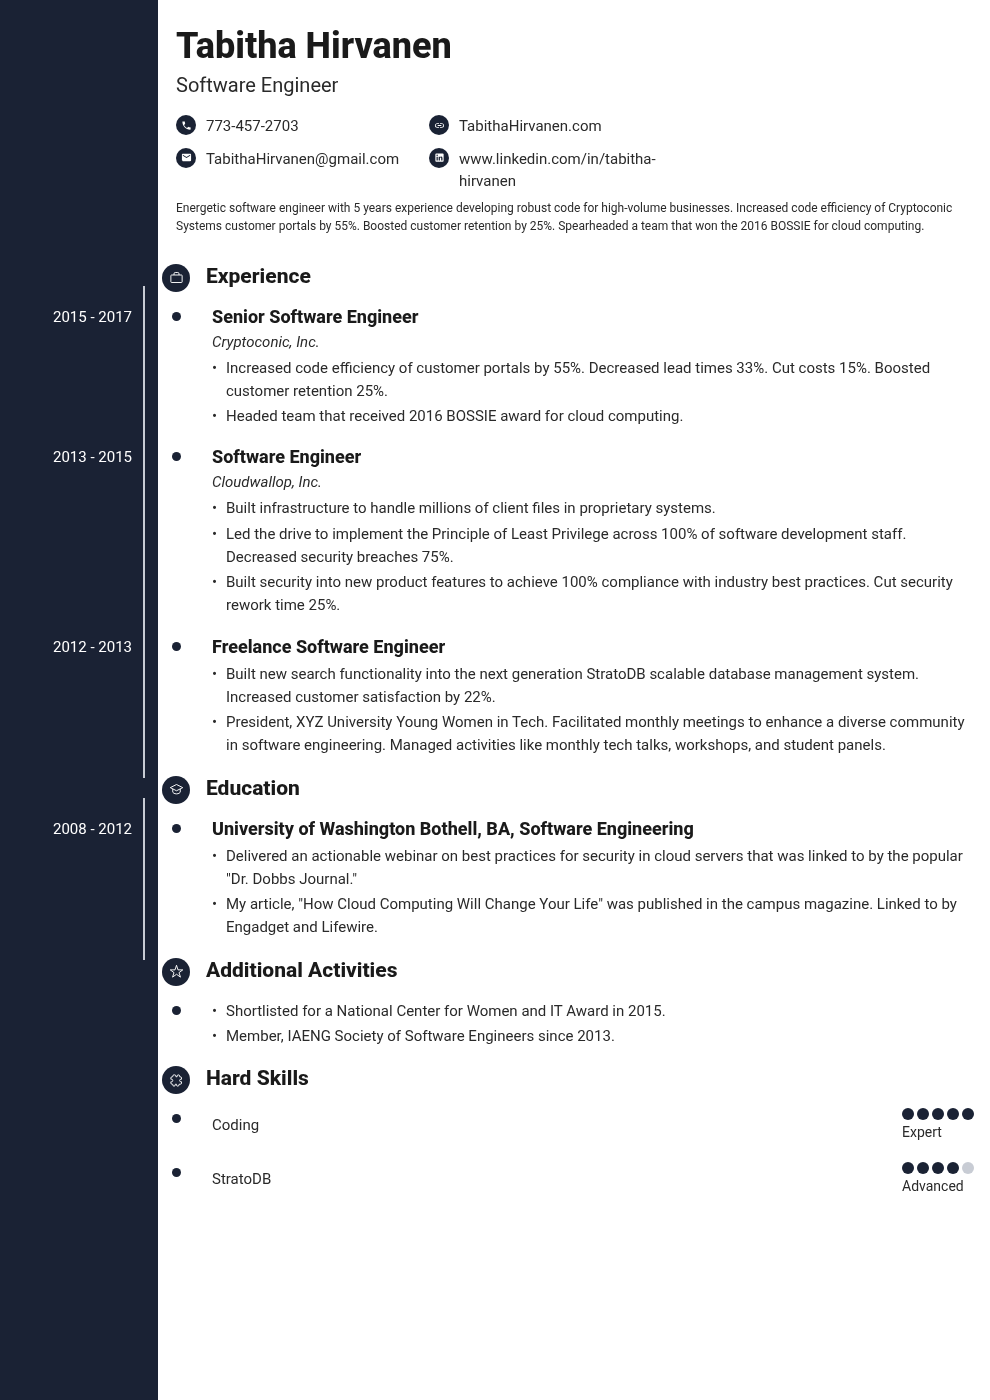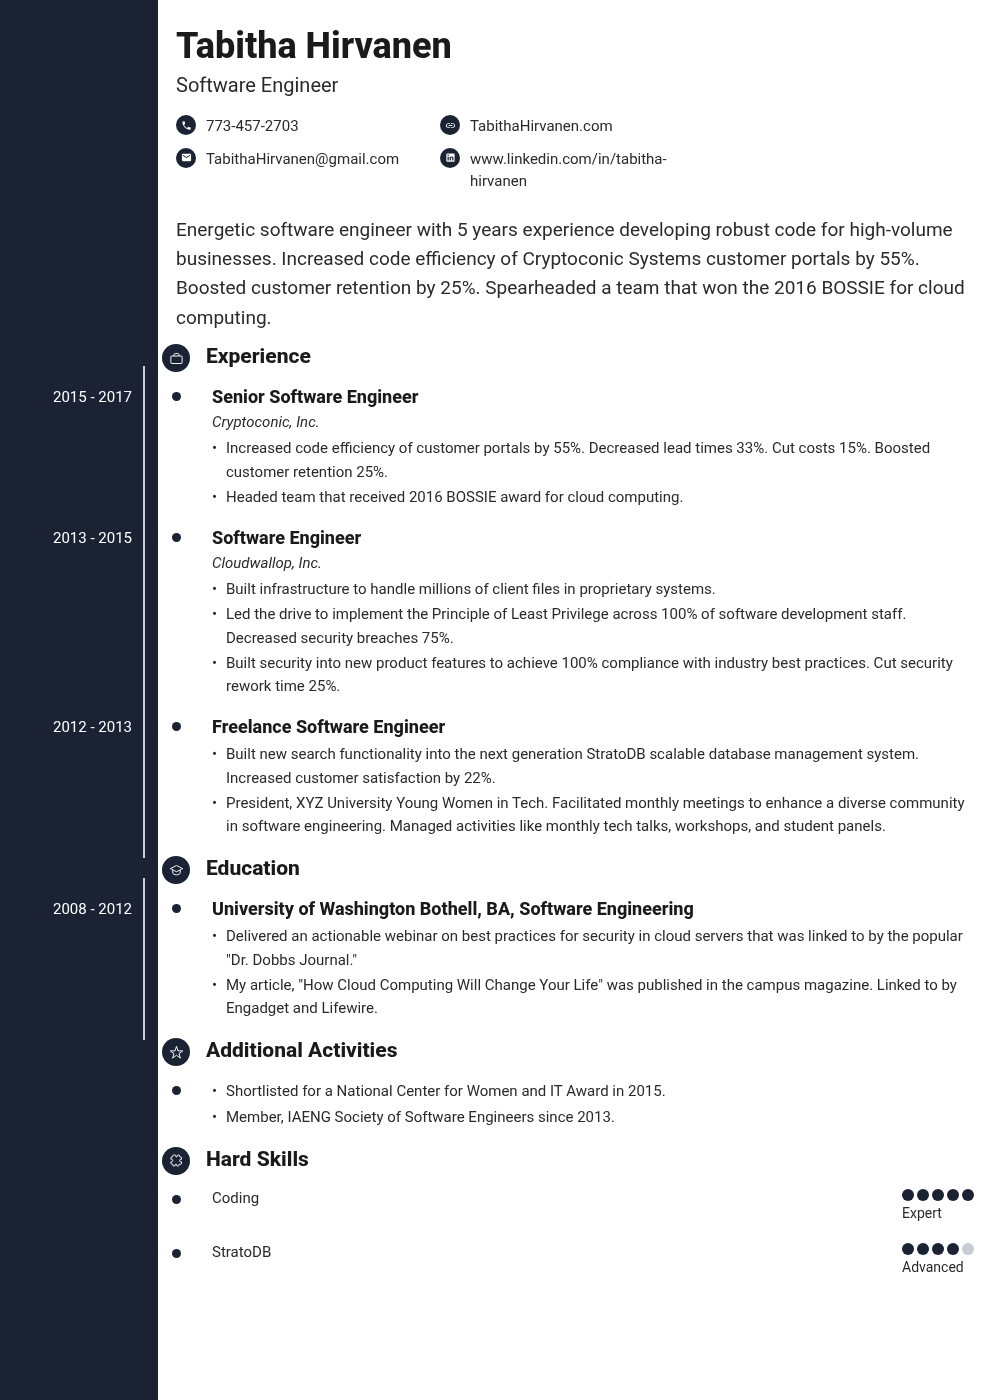--- a/index.html
+++ b/index.html
@@ -29,22 +29,22 @@
 }
 .title {
   font-size: 20px;
   font-weight: 400;
   color: #2a2a2a;
   margin-bottom: 18px;
 }
 .contacts {
   display: grid;
   grid-template-columns: 250px 1fr;
-  gap: 10px 14px;
-  margin-bottom: 22px;
+  gap: 10px 3px;
+  margin-bottom: 6px;
 }
 .contact {
   display: flex;
   align-items: flex-start;
   gap: 10px;
   font-size: 15px;
   color: #2a2a2a;
 }
 .contact-icon {
   width: 20px;
@@ -53,24 +53,24 @@
   border-radius: 50%;
   display: flex;
   align-items: center;
   justify-content: center;
   flex-shrink: 0;
   color: #fff;
 }
 .contact-icon svg { width: 11px; height: 11px; fill: #fff; }
 .contact-text { max-width: 200px; line-height: 1.5; padding-top: 0; }
 .summary {
-  font-size: 19px;
+  font-size: 12px;
   line-height: 1.55;
   color: #2a2a2a;
-  margin-bottom: 12px;
+  margin-bottom: 28px;
 }
 .section-header {
   display: flex;
   gap: 16px;
   margin-bottom: 14px;
   margin-left: -14px;
 }
 .section-icon {
   width: 28px;
   height: 28px;
@@ -150,21 +150,21 @@
 }
 .skill-row {
   position: relative;
   padding-left: 36px;
   display: flex;
   justify-content: space-between;
   align-items: flex-start;
   margin-bottom: 22px;
 }
 .skill-row .timeline-dot { top: 6px; }
-.skill-name { font-size: 15px; color: #2a2a2a; }
+.skill-name { font-size: 15px; color: #2a2a2a; margin-top: 8px; }
 .skill-right { text-align: left; }
 .dots { display: flex; gap: 3px; justify-content: flex-end; margin-bottom: 4px;}
 .dot {
   width: 12px;
   height: 12px;
   border-radius: 50%;
   background: #1a2234;
 }
 .dot.empty { background: #c8ccd4; }
 .skill-level { font-size: 14px; color: #2a2a2a; }

